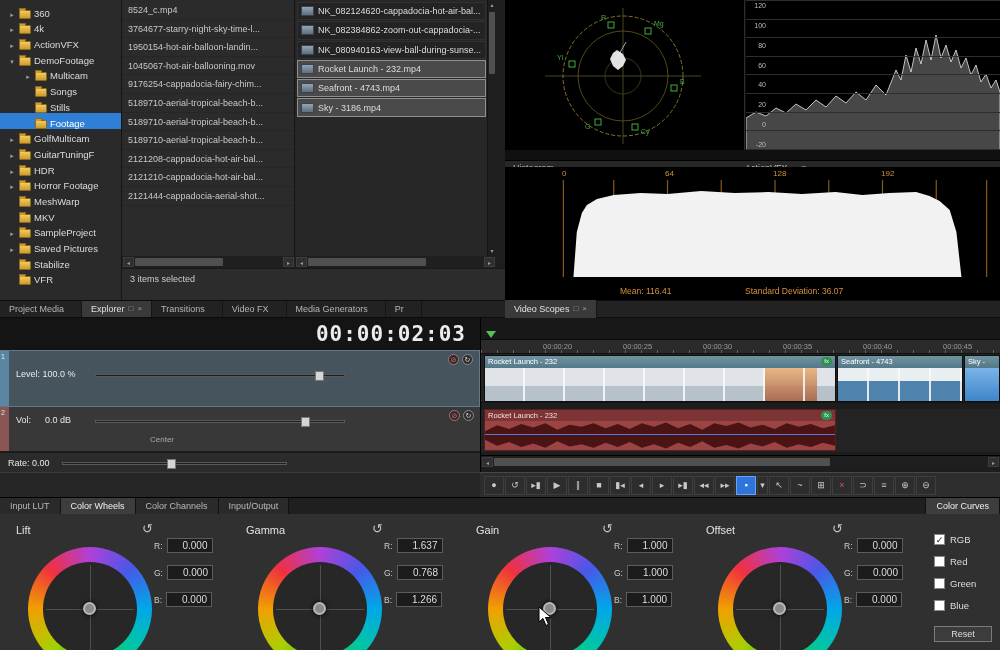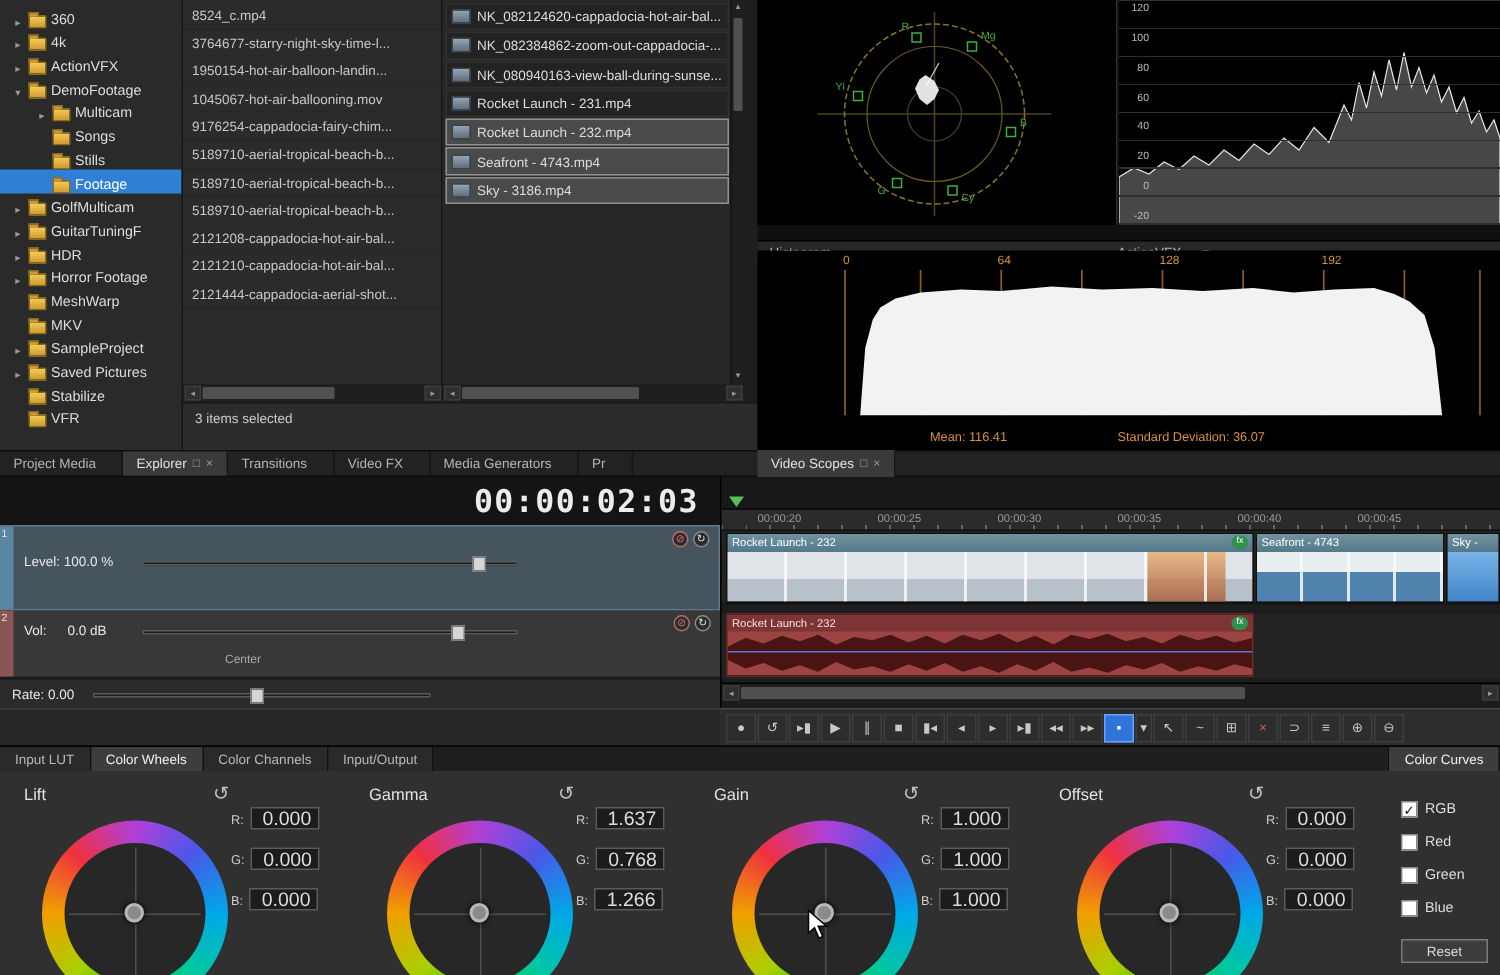--- a/index.html
+++ b/index.html
@@ -78,21 +78,21 @@
   .hlabel{position:absolute;font-size:9px;color:#e8e8e8;white-space:nowrap}
   .slider{position:absolute;height:3px;background:#1e1e1e;border:1px solid #5a5a5a}
   .slider-thumb{position:absolute;top:-4px;width:9px;height:10px;background:#d6d6d6;border:1px solid #777}
   #rate-row{left:0;top:452px;width:480px;height:20px;background:#2b2b2b;border-top:1px solid #191919}
 
   
   #tl-right{left:480px;top:318px;width:520px;height:154px;background:#1d1d1d;border-left:1px solid #000;overflow:hidden}
   #tl-top{position:absolute;left:0;top:0;right:0;height:22px;background:#181818;border-bottom:1px solid #0a0a0a}
   #marker-tri{position:absolute;left:5px;top:13px;width:0;height:0;border-left:5px solid transparent;border-right:5px solid transparent;border-top:7px solid #55c055}
   #ruler{position:absolute;left:0;top:22px;right:0;height:14px;background:#2b2b2b;border-bottom:1px solid #101010;overflow:hidden}
-  #ruler-labels{padding-left:24px;white-space:nowrap}
+  #ruler-labels{padding-left:62px;white-space:nowrap}
   .ruler-label{display:inline-block;width:80px;font-size:7.5px;color:#9a9a9a}
   #ruler-ticks{position:absolute;bottom:0;left:0;right:0;height:3px;background:repeating-linear-gradient(90deg,#666 0 1px,transparent 1px 16px)}
   #video-track{position:absolute;left:0;top:36px;right:0;height:49px;background:#232323;border-bottom:1px solid #141414}
   .clip{position:absolute;top:1px;height:47px;border:1px solid #0e0e0e;overflow:hidden;background:#444}
   .clip-header{height:12px;background:linear-gradient(#70939f,#53788a);font-size:7.5px;color:#fff;line-height:12px;padding:0 3px;display:flex;justify-content:space-between;white-space:nowrap;overflow:hidden}
   .clip-body{position:relative;height:33px}
   .thumb-seps{position:absolute;inset:0;background:repeating-linear-gradient(90deg,transparent 0 38px,rgba(250,250,250,.85) 38px 40px)}
   .fx-badge{background:#2f9150;color:#fff;border-radius:6px;font-size:6px;height:9px;line-height:9px;padding:0 3px;margin-top:1px}
   #clip1{left:3px;width:352px}
   #clip1 .clip-body{background:linear-gradient(180deg,#e0e4e8 0 55%,#b7c1c9 55% 100%)}
@@ -126,21 +126,21 @@
   #wheels-host{position:absolute;inset:0}
   .wheel-group{position:absolute;top:0;width:230px;height:200px}
   #wheels-host > div:nth-of-type(1){left:6px}
   #wheels-host > div:nth-of-type(2){left:236px}
   #wheels-host > div:nth-of-type(3){left:466px}
   #wheels-host > div:nth-of-type(4){left:696px}
   .wheel-title{position:absolute;left:10px;top:10px;font-size:11px;color:#e2e2e2}
   .wheel-reset{position:absolute;left:136px;top:7px;font-size:13px;color:#c0c0c0}
   .val-rows{position:absolute;left:148px;top:24px}
   .val-row{display:flex;align-items:center;gap:4px;margin-bottom:12px;font-size:8.5px;color:#ccc}
-  .val-box{display:inline-block;width:46px;height:15px;background:#1c1c1c;border:1px solid #5c5c5c;color:#ddd;font-size:13px;line-height:13px;padding-right:4px;text-align:right}
+  .val-box{display:inline-block;width:46px;height:15px;background:#1c1c1c;border:1px solid #5c5c5c;color:#ddd;font-size:10px;line-height:13px;padding-right:4px;text-align:right}
   .wheel{position:absolute;left:22px;top:33px;width:124px;height:124px;border-radius:50%;
     background:conic-gradient(from 0deg,#b040d8 0deg,#4858e8 45deg,#00a8e8 90deg,#00c8a0 135deg,#22c022 180deg,#a8d000 225deg,#f0a000 270deg,#f03040 315deg,#b040d8 360deg)}
   .wheel-inner{position:absolute;inset:15px;border-radius:50%;background:#272727}
   .ch-h{position:absolute;left:3px;right:3px;top:50%;height:1px;background:#4e4e4e}
   .ch-v{position:absolute;top:3px;bottom:3px;left:50%;width:1px;background:#4e4e4e}
   .wheel-puck{position:absolute;left:50%;top:50%;width:13px;height:13px;margin:-7px;border-radius:50%;background:#8a8a8a;border:2px solid #b8b8b8;box-shadow:0 0 4px #000}
   #cp-side{position:absolute;left:934px;top:14px;width:62px}
   .chk-row{display:flex;align-items:center;gap:5px;height:22px;font-size:9.5px;color:#ddd}
   .chk{width:11px;height:11px;background:#fff;border:1px solid #888;font-size:9px;line-height:10px;text-align:center;color:#111}
   #cp-reset{position:absolute;left:934px;top:112px;width:58px;height:16px;background:#3c3c3c;border:1px solid #7a7a7a;color:#ddd;font-size:9px;text-align:center;line-height:14px}
@@ -329,24 +329,20 @@
         <span>NK_082384862-zoom-out-cappadocia-...</span>
       </div>
 
 
 
       <div class="media-row">
         <span class="film-icon"></span>
         <span>NK_080940163-view-ball-during-sunse...</span>
       </div>
 
-      <div class="media-row">
-        <span class="film-icon"></span>
-        <span>Rocket Launch - 231.mp4</span>
-      </div>
 
       <div class="media-row selected">
         <span class="film-icon"></span>
         <span>Rocket Launch - 232.mp4</span>
       </div>
 
       <div class="media-row selected">
         <span class="film-icon"></span>
         <span>Seafront - 4743.mp4</span>
       </div>

